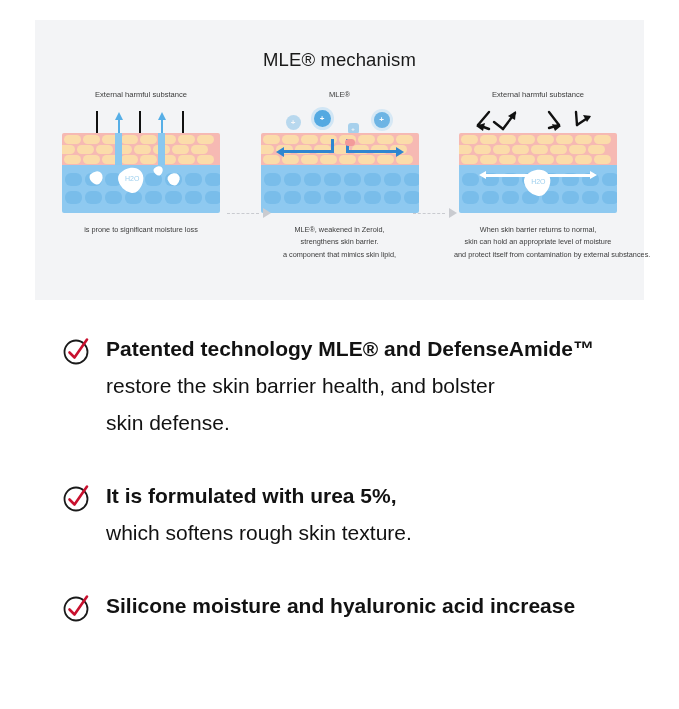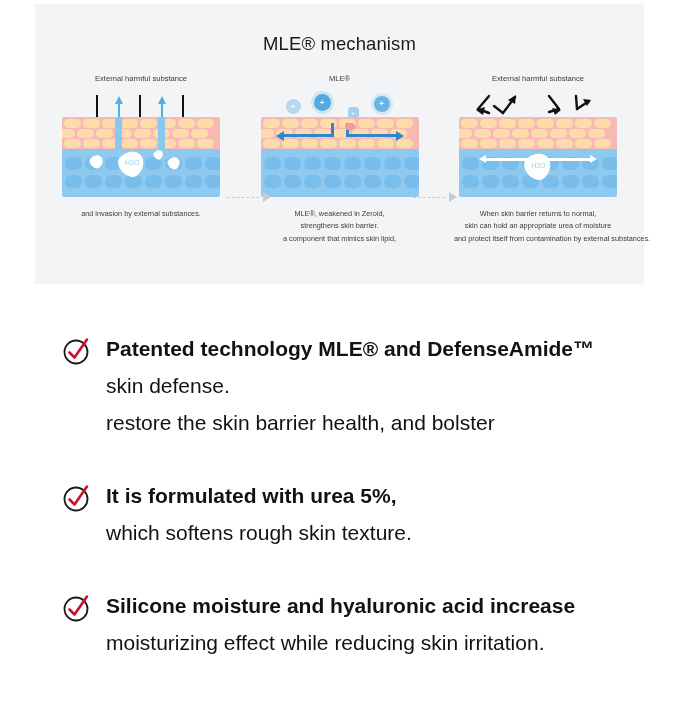--- a/index.html
+++ b/index.html
@@ -7,21 +7,21 @@
     width:679px;height:709px;
     background:#ffffff;
     font-family:"Liberation Sans", sans-serif;
     color:#111;
     overflow:hidden;
   }
   .page{position:relative;width:679px;height:709px;}
 
   
   .diagram-panel{
-    position:absolute;left:35px;top:4px;width:609px;height:280px;
+    position:absolute;left:35px;top:20px;width:609px;height:280px;
     background:#f3f4f6;
   }
   .diagram-title{
     text-align:center;
     font-size:18.5px;
     font-weight:400;
     color:#1a1a1a;
     letter-spacing:.1px;
     padding-top:29px;
   }
@@ -255,21 +255,21 @@
             <div class="droplet" style="left:28px;top:38px;width:13px;height:13px;"></div>
             <div class="droplet" style="left:57px;top:34px;width:25px;height:25px;">
               <span class="h2o-label" style="top:8px;transform:rotate(-45deg);">H2O</span>
             </div>
             <div class="droplet" style="left:92px;top:33px;width:9px;height:9px;"></div>
             <div class="droplet" style="left:106px;top:40px;width:12px;height:12px;"></div>
           </div>
         </div>
 
         <div class="caption">
-          <div>and invasion by external substances.</div>
+          <div>is prone to significant moisture loss</div>
         </div>
       </div>
 
       <div class="panel">
         <div class="panel-label">MLE®</div>
 
         <div class="art">
 
           <div class="mol" style="left:25px;top:8px;width:15px;height:15px;opacity:.35;">
             <span>+</span>
@@ -424,21 +424,21 @@
             <div class="wbar left" style="left:26px;top:41px;width:46px;"></div>
             <div class="wbar right" style="left:86px;top:41px;width:46px;"></div>
             <div class="droplet" style="left:66px;top:36px;width:26px;height:26px;">
               <span class="h2o-label" style="top:9px;transform:rotate(-45deg);">H2O</span>
             </div>
           </div>
         </div>
 
         <div class="caption">
           <div>When skin barrier returns to normal,</div>
-          <div>skin can hold an appropriate urea of moisture</div>
+          <div>skin can hold an appropriate level of moisture</div>
           <div>and protect itself from contamination by external substances.</div>
         </div>
       </div>
 
       <div class="connector" style="left:192px;">
         <div class="dash"></div>
         <div class="head"></div>
       </div>
       <div class="connector" style="left:378px;">
         <div class="dash"></div>
@@ -452,22 +452,22 @@
 
     <div class="bullet b1">
       <div class="check-icon">
         <svg width="30" height="30" viewBox="0 0 30 30">
           <circle cx="14" cy="16" r="11.5" fill="none" stroke="#1a1a1a" stroke-width="1.8"></circle>
           <path d="M7.5 16.5 L12.5 21.5 L25 3.5" fill="none" stroke="#c8102e" stroke-width="2.6" stroke-linecap="round" stroke-linejoin="round"></path>
         </svg>
       </div>
       <div class="bullet-text">
         <div class="l1">Patented technology MLE® and DefenseAmide™</div>
+        <div class="l2">restore the skin barrier health, and bolster</div>
         <div class="l2">skin defense.</div>
-        <div class="l2">restore the skin barrier health, and bolster</div>
       </div>
     </div>
 
     <div class="bullet b2">
       <div class="check-icon">
         <svg width="30" height="30" viewBox="0 0 30 30">
           <circle cx="14" cy="16" r="11.5" fill="none" stroke="#1a1a1a" stroke-width="1.8"></circle>
           <path d="M7.5 16.5 L12.5 21.5 L25 3.5" fill="none" stroke="#c8102e" stroke-width="2.6" stroke-linecap="round" stroke-linejoin="round"></path>
         </svg>
       </div>
@@ -479,18 +479,17 @@
 
     <div class="bullet b3">
       <div class="check-icon">
         <svg width="30" height="30" viewBox="0 0 30 30">
           <circle cx="14" cy="16" r="11.5" fill="none" stroke="#1a1a1a" stroke-width="1.8"></circle>
           <path d="M7.5 16.5 L12.5 21.5 L25 3.5" fill="none" stroke="#c8102e" stroke-width="2.6" stroke-linecap="round" stroke-linejoin="round"></path>
         </svg>
       </div>
       <div class="bullet-text">
         <div class="l1">Silicone moisture and hyaluronic acid increase</div>
-        <div class="ln">moisturizing effect while reducing skin irritation.</div>
       </div>
     </div>
 
   </div>
 </div>
 
 </body></html>

